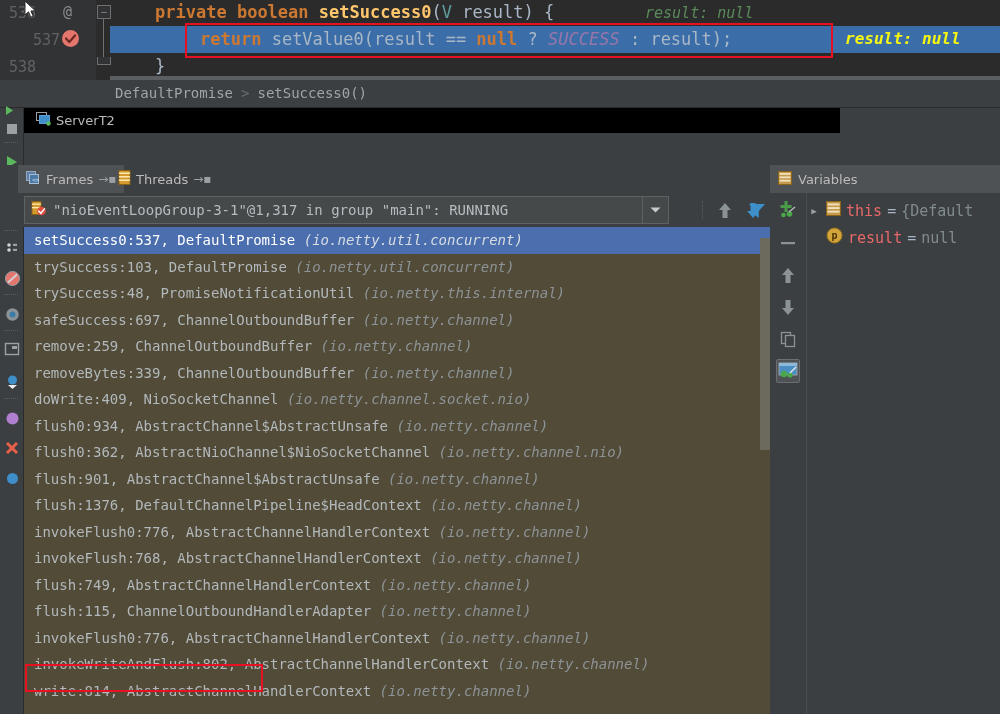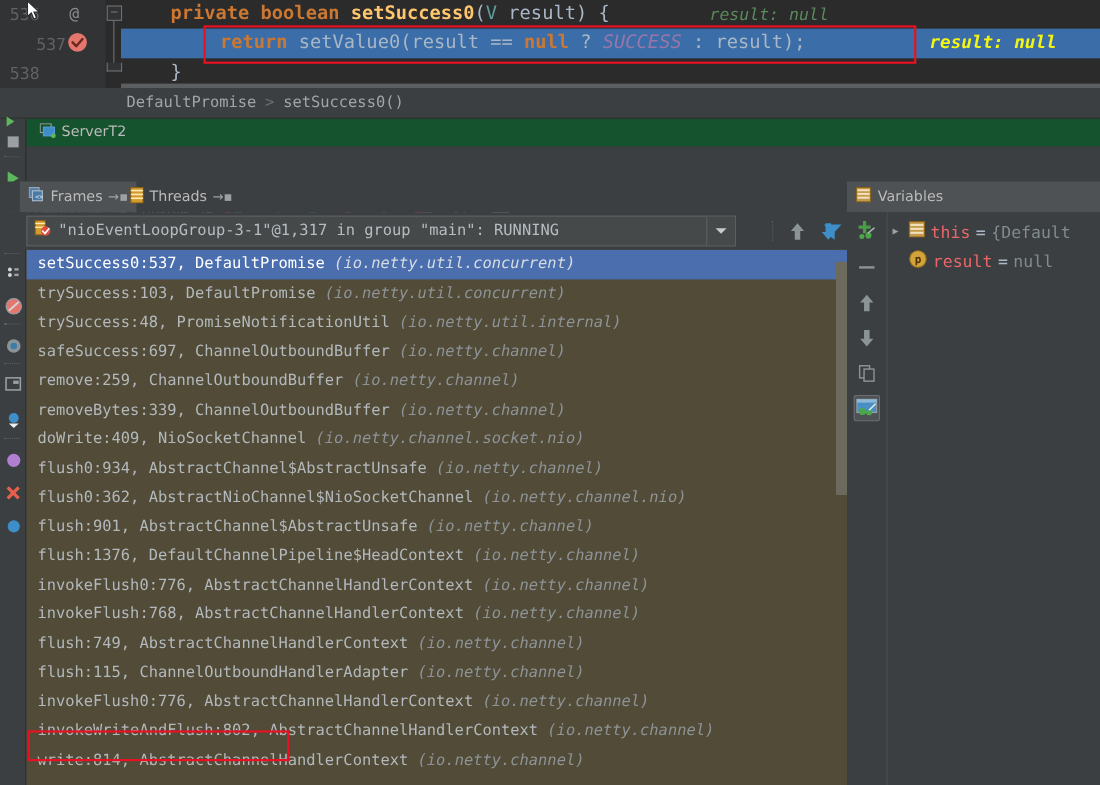--- a/index.html
+++ b/index.html
@@ -69,22 +69,22 @@
   }
   #breadcrumb .bc-inner {
     position:absolute; left:115px; top:5px;
     font-size:14px; color:#a0a5a8;
     font-family:"DejaVu Sans Mono",monospace;
   }
   #breadcrumb .sep { color:#6a6e70; padding:0 8px; }
 
   
   #tw-header {
-    position:absolute; left:0; top:108px; width:1000px; height:25px;
-    background:#14532d;
+    position:absolute; left:0; top:108px; width:840px; height:25px;
+    background:#000000;
   }
   .tw-title {
     position:absolute; left:-4px; top:4px; font-size:13px; color:#a9b7c6;
     font-family:"DejaVu Sans",sans-serif;
   }
   .tw-tab {
     position:absolute; left:36px; top:2px; height:21px;
     font-size:13px; color:#bbbbbb; font-family:"DejaVu Sans",sans-serif;
     display:flex; align-items:center; gap:5px;
   }
@@ -533,21 +533,21 @@
 <div class="trow-btn" style="position:absolute;left:744px;top:198px;">
   <svg width="18" height="17" viewBox="0 0 18 17">
       <path d="M1 2 L17 2 L10.8 9 L10.8 16 L7.2 13.5 L7.2 9 Z" fill="#3d8ec9"></path>
     </svg>
 </div>
 
 <div id="frames-track"></div>
 <div id="frames">
   <div class="frame sel"><span>setSuccess0:537, </span><span>DefaultPromise </span><span class="pkg">(io.netty.util.concurrent)</span></div>
   <div class="frame"><span>trySuccess:103, </span><span>DefaultPromise </span><span class="pkg">(io.netty.util.concurrent)</span></div>
-  <div class="frame"><span>trySuccess:48, </span><span>PromiseNotificationUtil </span><span class="pkg">(io.netty.util.internal)</span></div>
+  <div class="frame"><span>trySuccess:48, </span><span>PromiseNotificationUtil </span><span class="pkg">(io.netty.this.internal)</span></div>
   <div class="frame"><span>safeSuccess:697, </span><span>ChannelOutboundBuffer </span><span class="pkg">(io.netty.channel)</span></div>
   <div class="frame"><span>remove:259, </span><span>ChannelOutboundBuffer </span><span class="pkg">(io.netty.channel)</span></div>
   <div class="frame"><span>removeBytes:339, </span><span>ChannelOutboundBuffer </span><span class="pkg">(io.netty.channel)</span></div>
   <div class="frame"><span>doWrite:409, </span><span>NioSocketChannel </span><span class="pkg">(io.netty.channel.socket.nio)</span></div>
   <div class="frame"><span>flush0:934, </span><span>AbstractChannel$AbstractUnsafe </span><span class="pkg">(io.netty.channel)</span></div>
   <div class="frame"><span>flush0:362, </span><span>AbstractNioChannel$NioSocketChannel </span><span class="pkg">(io.netty.channel.nio)</span></div>
   <div class="frame"><span>flush:901, </span><span>AbstractChannel$AbstractUnsafe </span><span class="pkg">(io.netty.channel)</span></div>
   <div class="frame"><span>flush:1376, </span><span>DefaultChannelPipeline$HeadContext </span><span class="pkg">(io.netty.channel)</span></div>
   <div class="frame"><span>invokeFlush0:776, </span><span>AbstractChannelHandlerContext </span><span class="pkg">(io.netty.channel)</span></div>
   <div class="frame"><span>invokeFlush:768, </span><span>AbstractChannelHandlerContext </span><span class="pkg">(io.netty.channel)</span></div>

